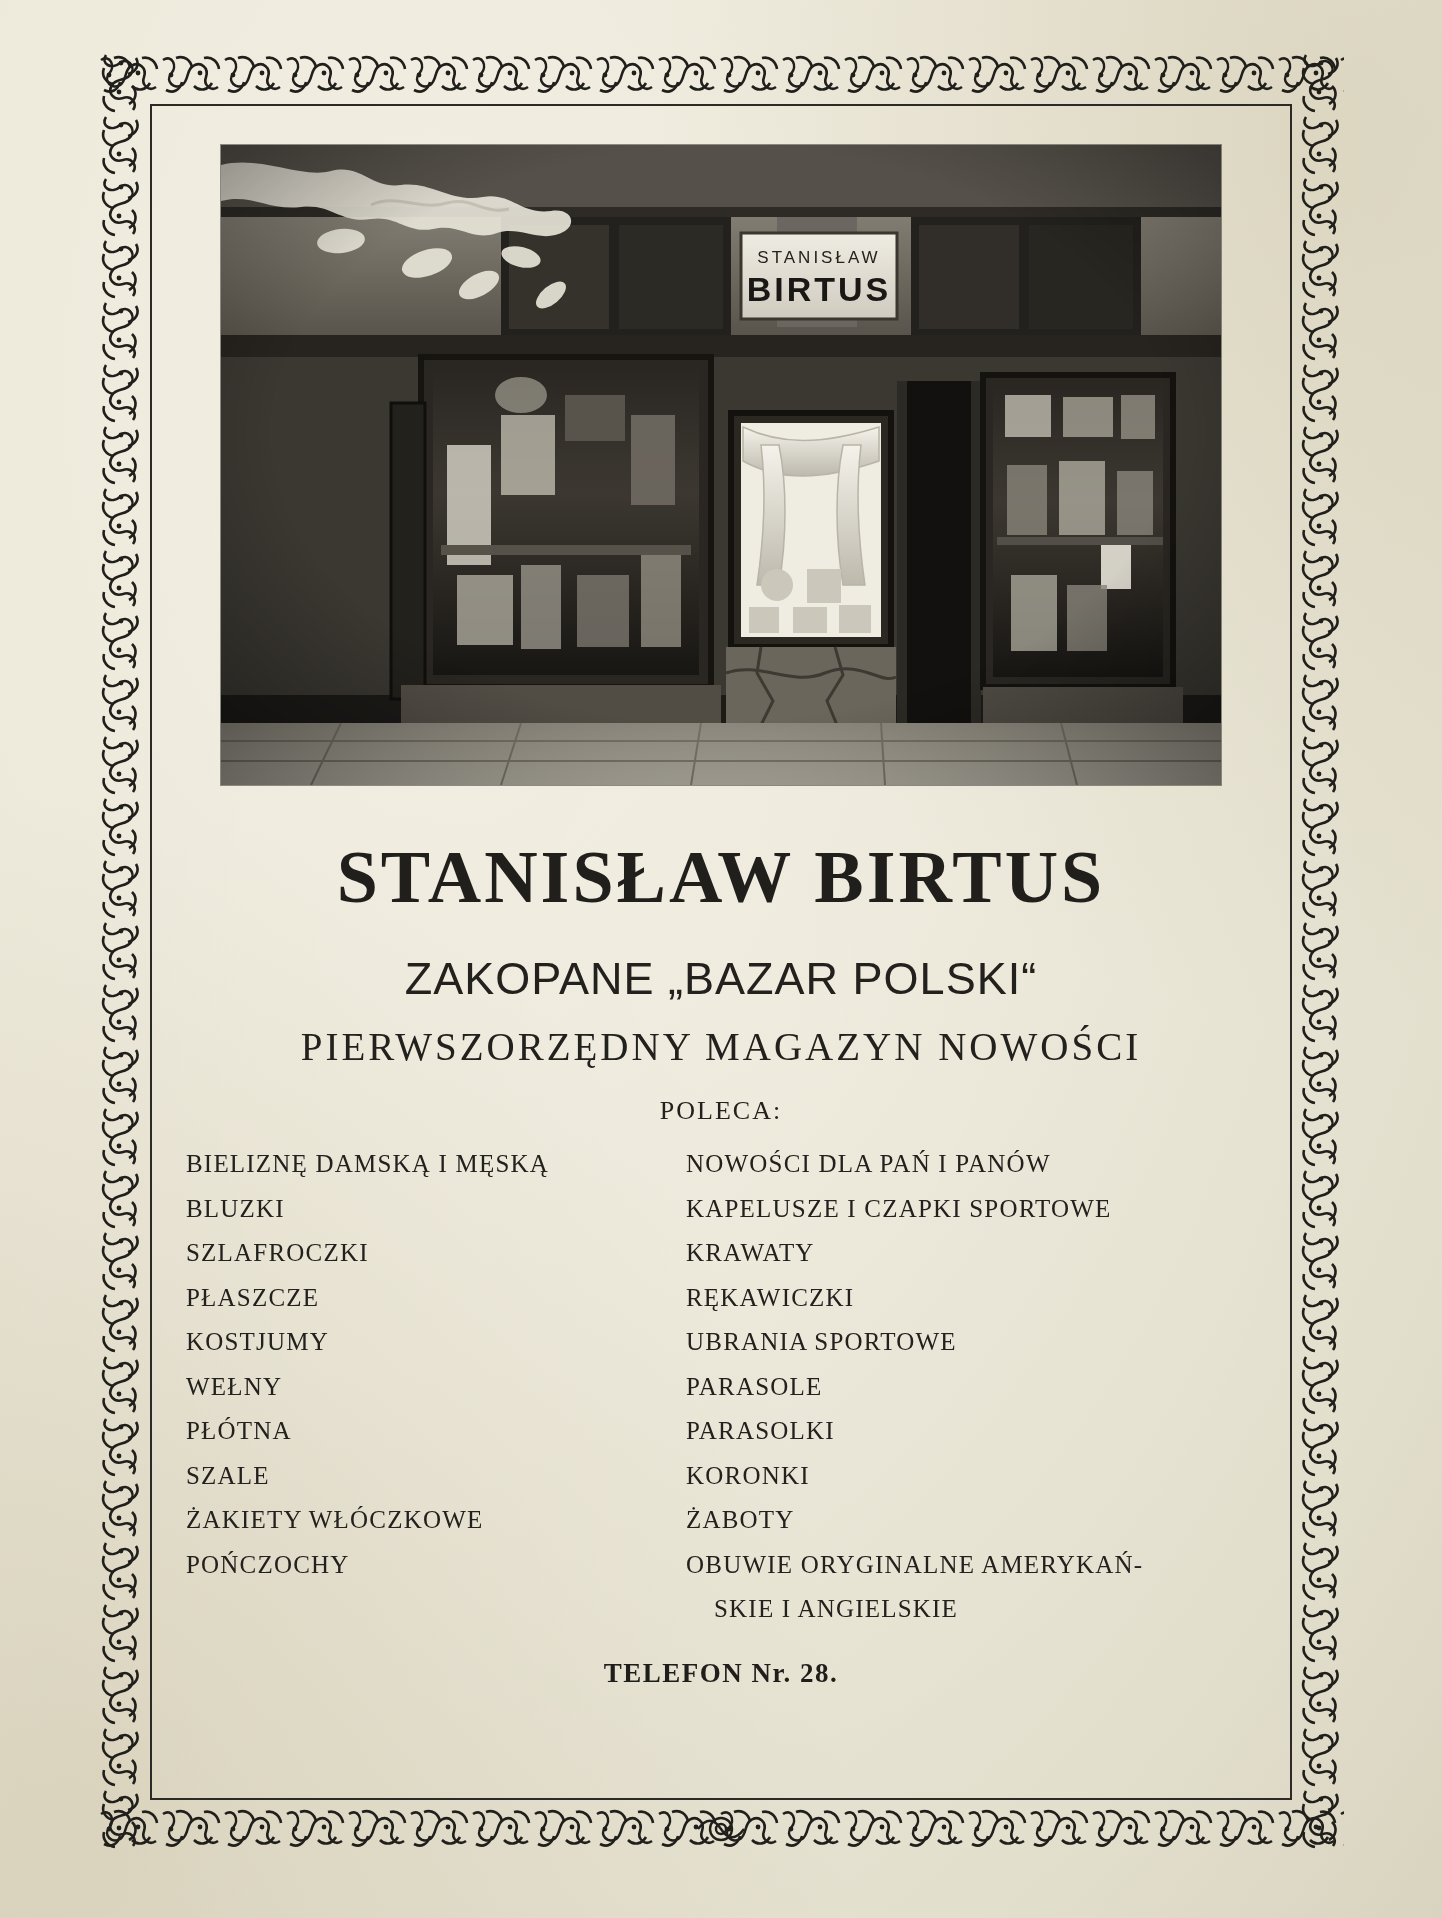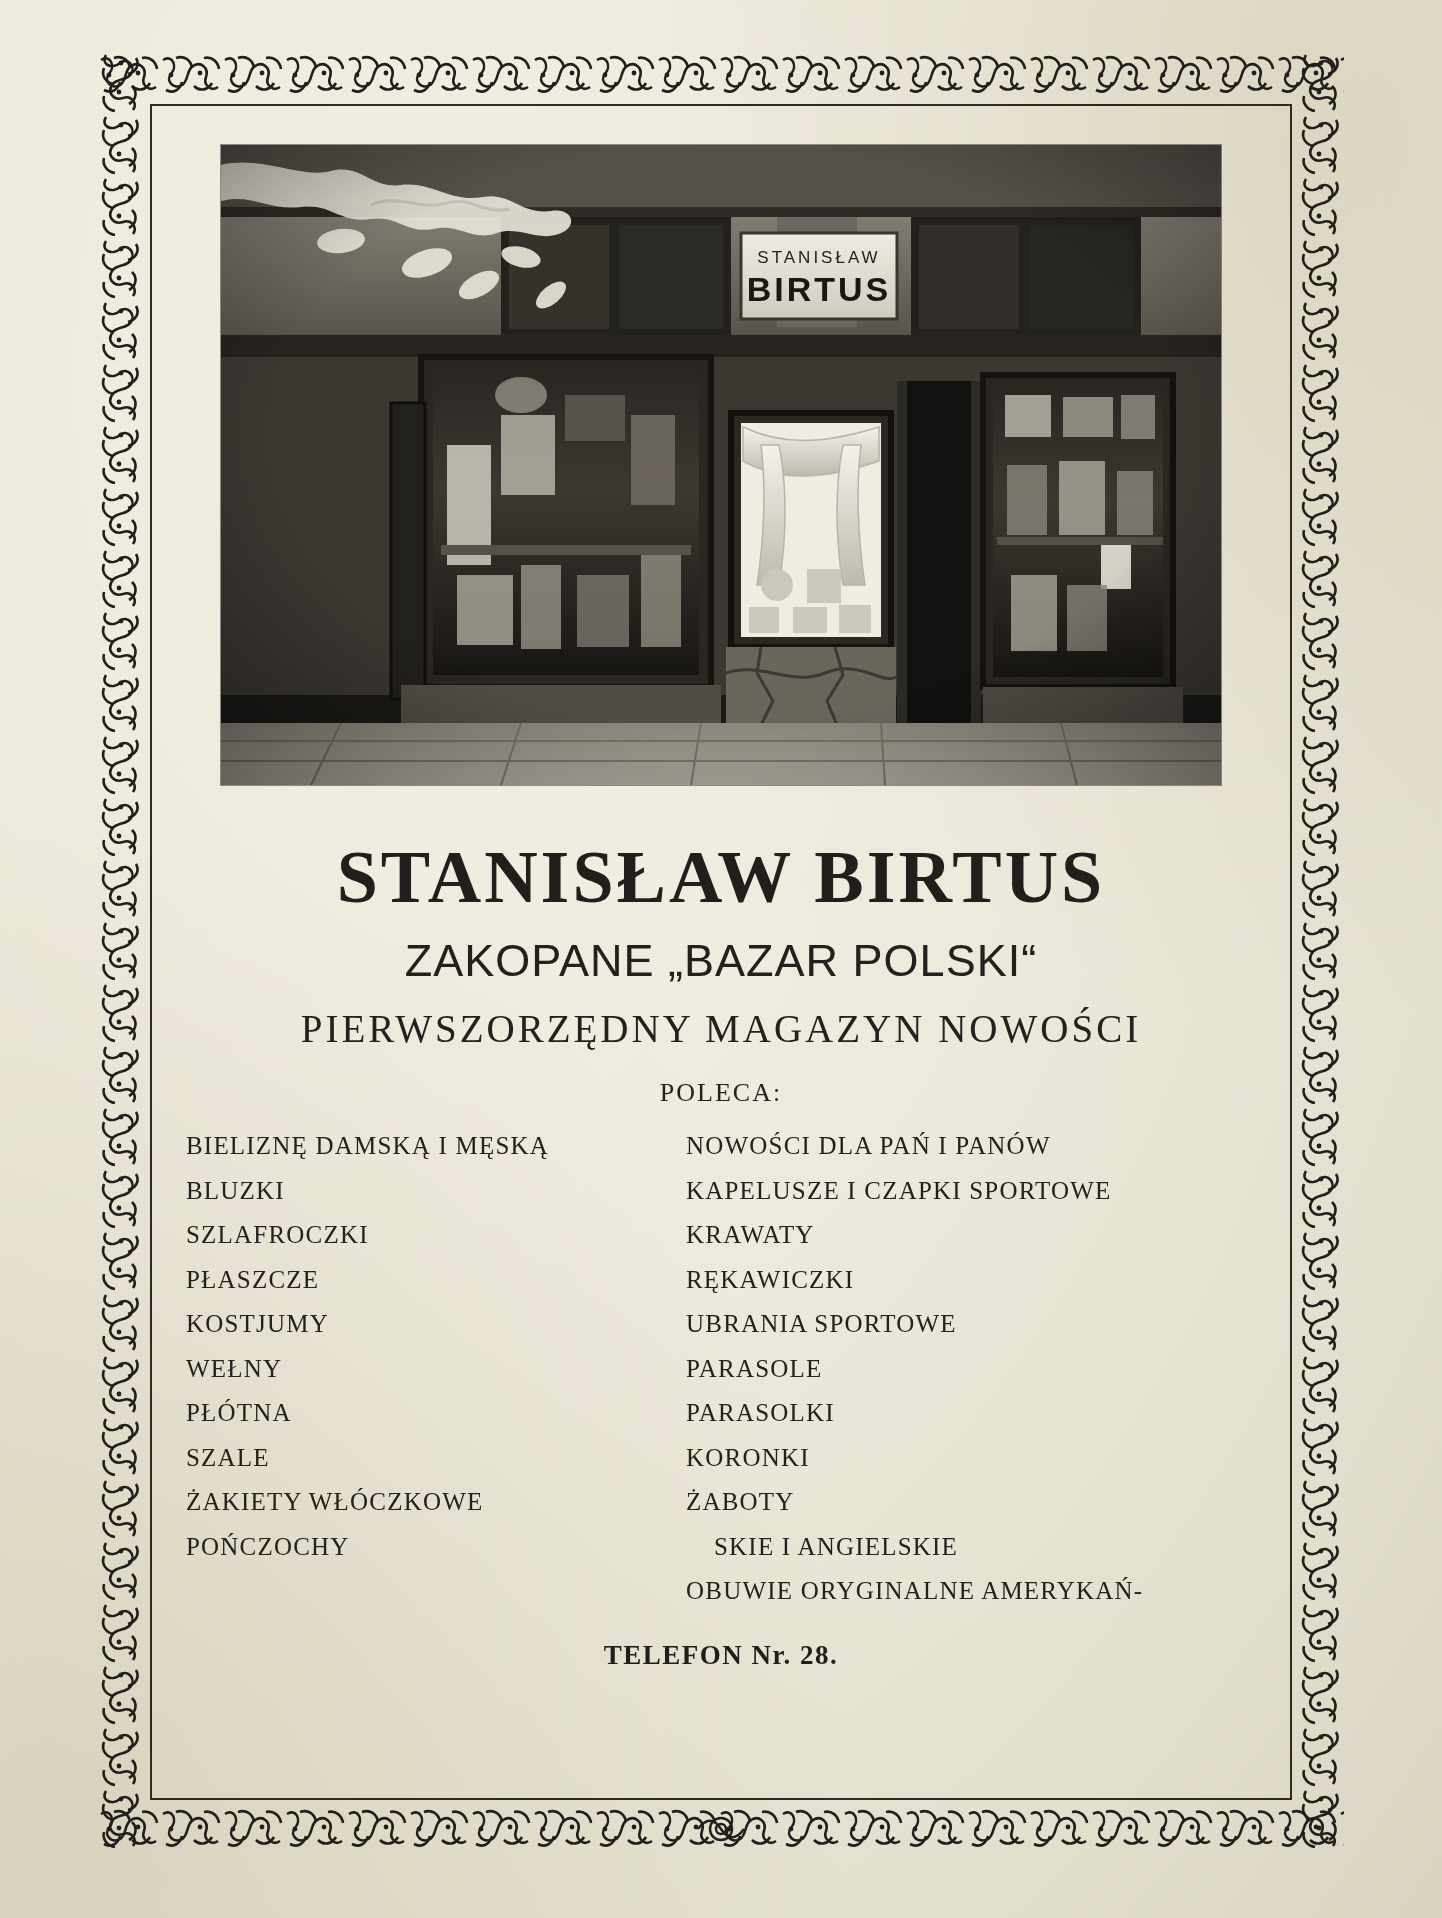--- a/index.html
+++ b/index.html
@@ -92,21 +92,21 @@
     margin-top: 55px;
     line-height: 1;
     font-weight: 700;
   }
   .subline {
     text-align: center;
     font-family: "Liberation Sans", sans-serif;
     font-size: 45px;
     letter-spacing: 1px;
     color: #23211e;
-    margin-top: 24px;
+    margin-top: 42px;
     line-height: 1;
   }
   .tagline {
     text-align: center;
     font-family: "Liberation Serif", serif;
     font-size: 39px;
     letter-spacing: 3px;
     color: #23211e;
     margin-top: 26px;
     line-height: 1;
@@ -391,20 +391,20 @@
       <div class="col col-right">
         <div class="goods-item">NOWOŚCI DLA PAŃ I PANÓW</div>
         <div class="goods-item">KAPELUSZE  I  CZAPKI  SPORTOWE</div>
         <div class="goods-item">KRAWATY</div>
         <div class="goods-item">RĘKAWICZKI</div>
         <div class="goods-item">UBRANIA SPORTOWE</div>
         <div class="goods-item">PARASOLE</div>
         <div class="goods-item">PARASOLKI</div>
         <div class="goods-item">KORONKI</div>
         <div class="goods-item">ŻABOTY</div>
+        <div class="goods-item">OBUWIE  ORYGINALNE  AMERYKAŃ-</div>
         <div class="goods-item indent">SKIE I ANGIELSKIE</div>
-        <div class="goods-item">OBUWIE  ORYGINALNE  AMERYKAŃ-</div>
       </div>
     </div>
 
     <div class="phone">TELEFON Nr. 28.</div>
   </div>
 </div>
 
 </body></html>

